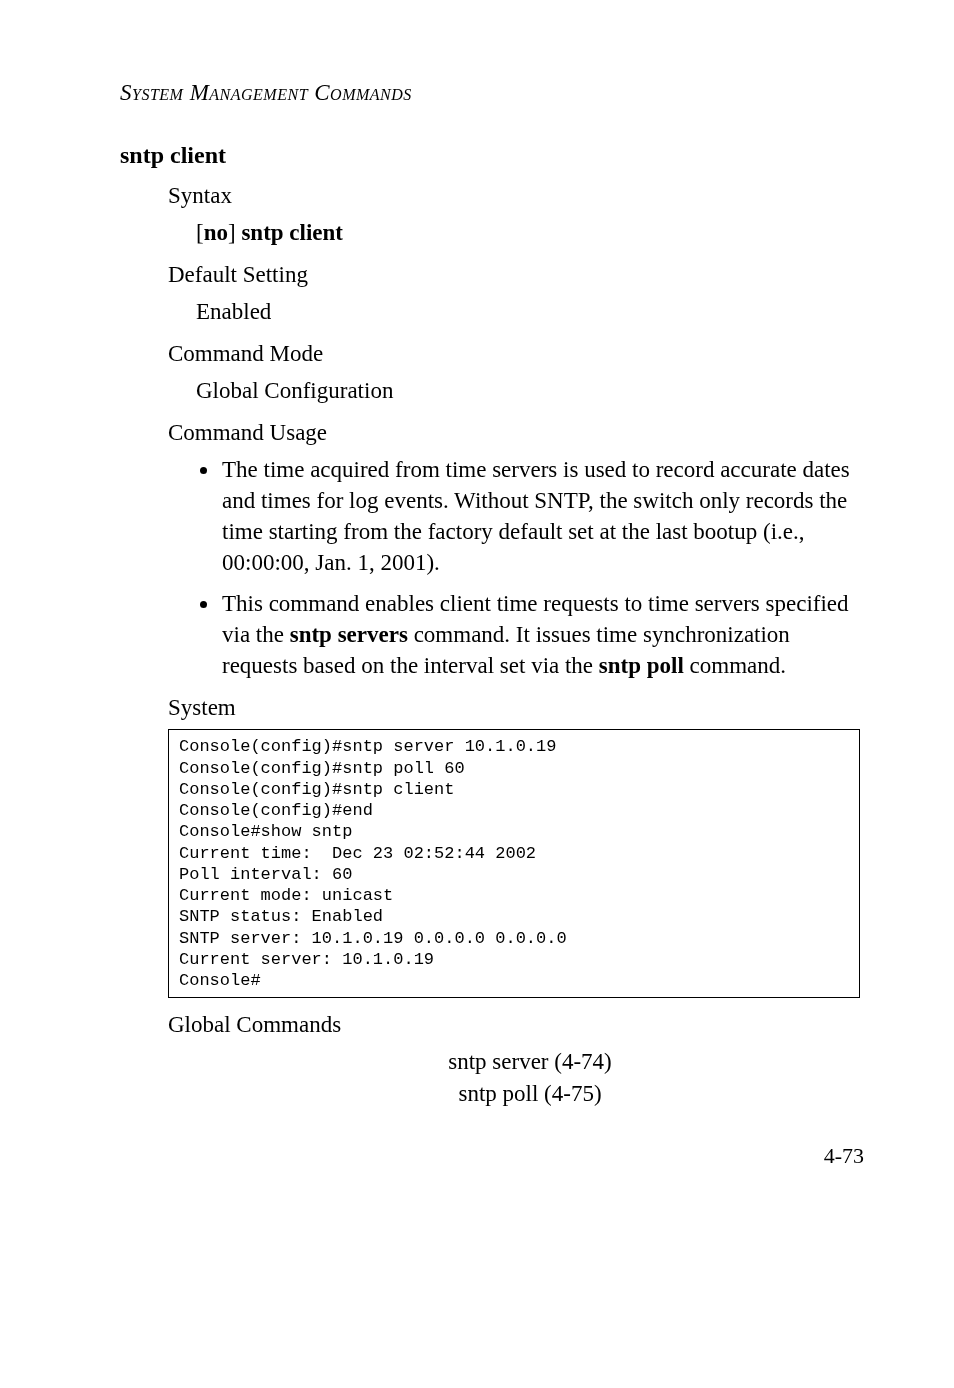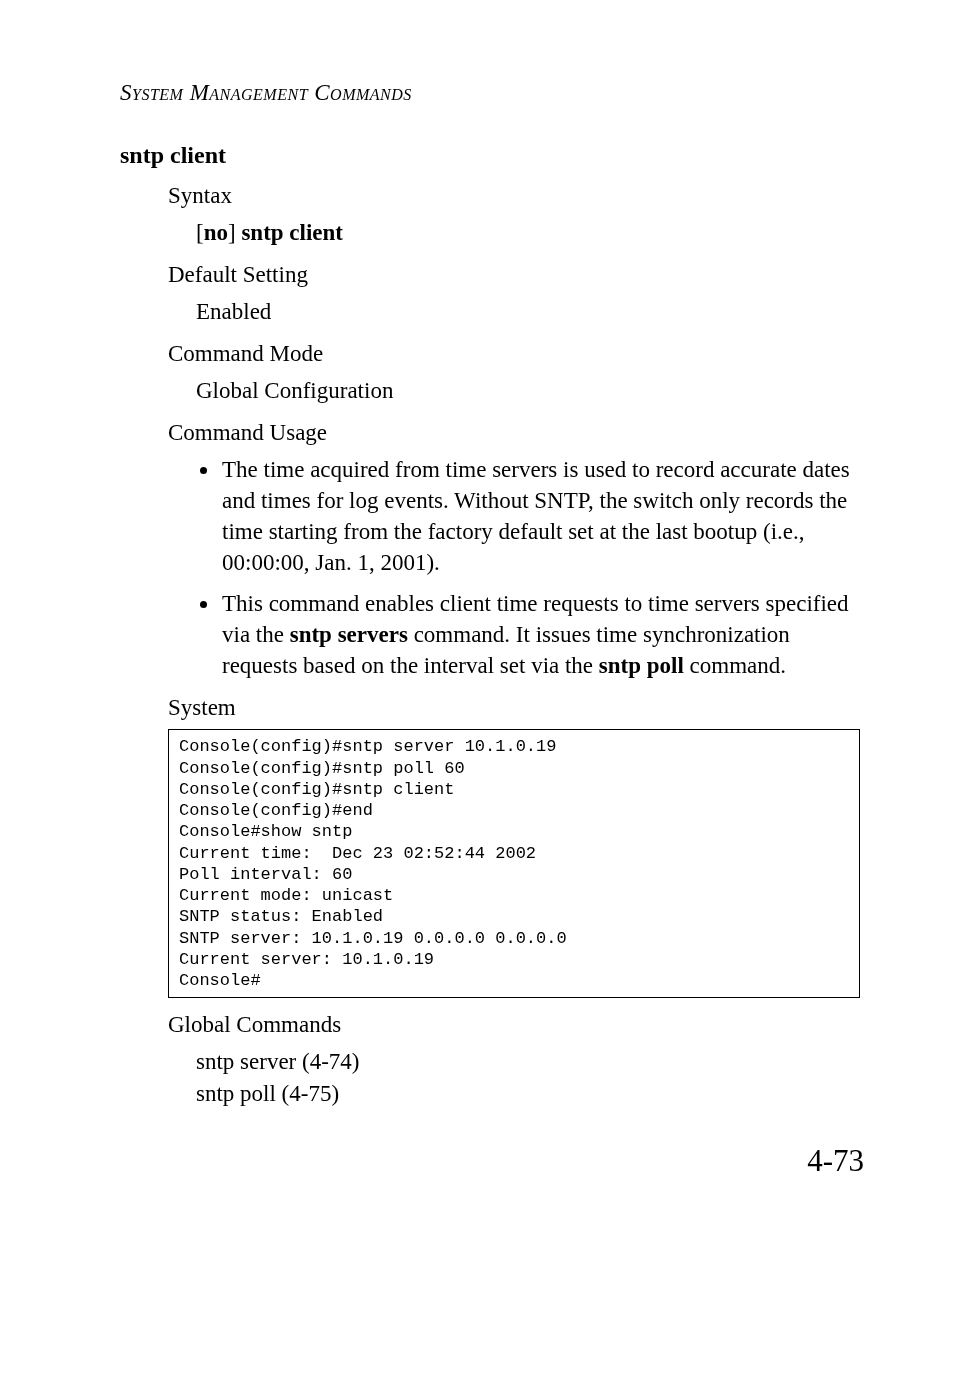--- a/index.html
+++ b/index.html
@@ -63,24 +63,25 @@
     font-family: "Courier New", monospace;
     font-size: 17px;
     line-height: 1.25;
     white-space: pre;
     margin: 4px 4px 14px 0;
   }
   .related-lines {
     margin-left: 28px;
     font-size: 23px;
     line-height: 1.35;
+    text-align: center;
   }
   .page-num {
     text-align: right;
-    font-size: 31px;
+    font-size: 22px;
     margin-top: 34px;
   }
   b { font-weight: bold; }
 </style>
 </head>
 <body>
 
 <div class="page">
 
   <div class="running-head">System Management Commands</div>

